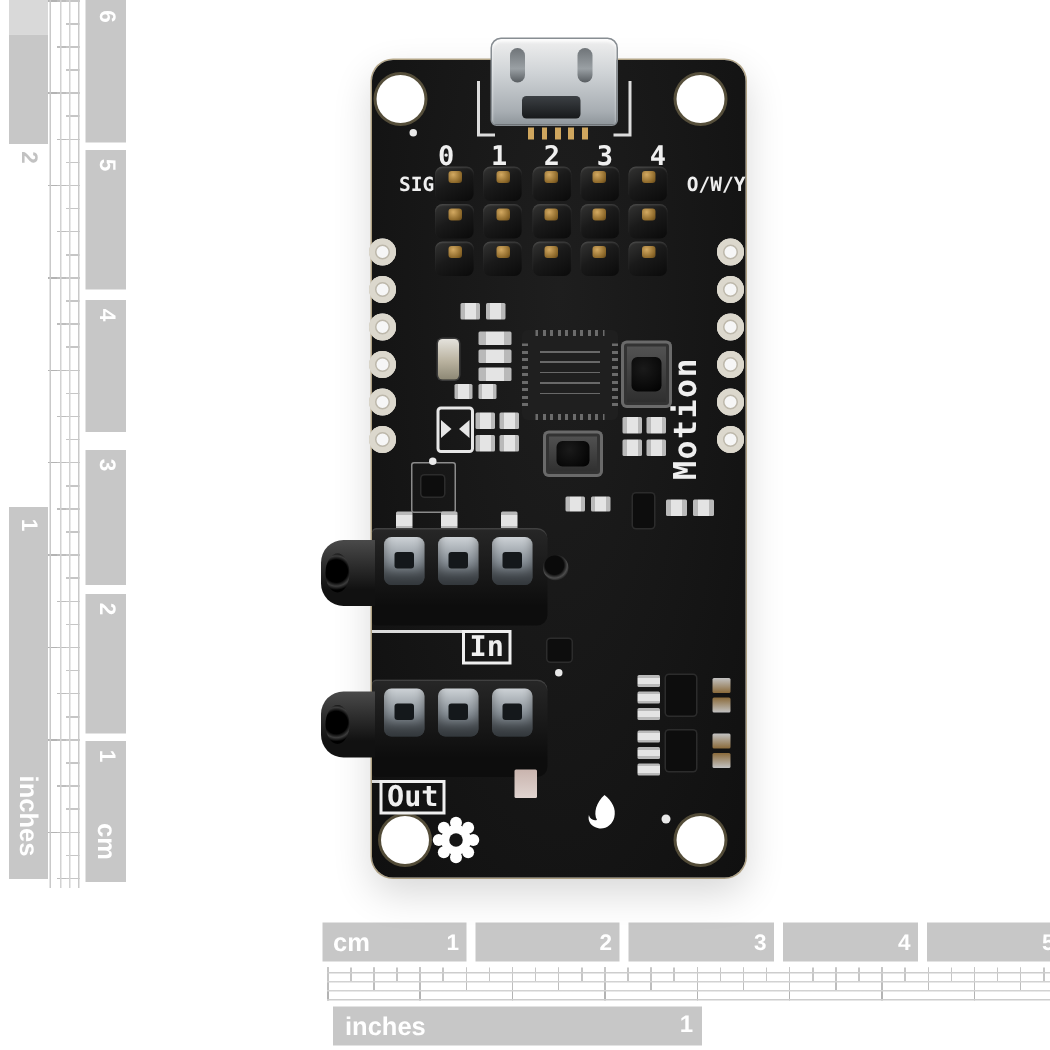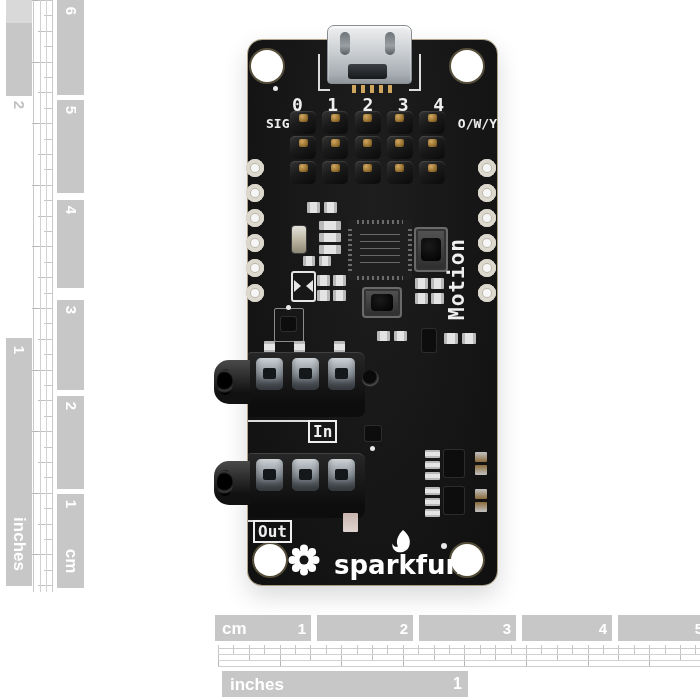--- a/index.html
+++ b/index.html
@@ -90,21 +90,21 @@
   .contact{position:absolute;top:6px;width:27px;height:32px;border-radius:5px;
      background:linear-gradient(180deg,#cdd2d6 0%,#8b939a 50%,#545c63 100%);
      box-shadow:inset 0 -9px 7px rgba(0,0,0,.4);}
   .contact::after{content:"";position:absolute;left:7px;top:10px;width:13px;height:11px;border-radius:2px;
      background:#14181b;}
   .barrel{position:absolute;left:-34px;width:36px;height:44px;border-radius:15px 0 0 15px;
      background:linear-gradient(180deg,#4a4a4a,#111 75%);}
   .barrel::before{content:"";position:absolute;left:3px;top:9px;width:16px;height:26px;border-radius:50%;
      background:radial-gradient(circle at 45% 45%,#000 45%,#3c3c3c 60%,#000 75%);}
   .silkline{position:absolute;height:2px;background:rgba(255,255,255,.85);}
-  .silkbox{position:absolute;border:2px solid #efefef;padding:1px 3px;font-size:16px;line-height:17px;}
+  .silkbox{position:absolute;border:2px solid #efefef;padding:1px 3px;font-size:19px;line-height:17px;}
 
   .motion{position:absolute;left:196px;top:183px;width:26px;height:112px;}
   .motion span{position:absolute;left:50%;top:50%;transform:translate(-50%,-50%) rotate(-90deg);
      font-size:21px;letter-spacing:1px;white-space:nowrap;}
 
   .logo-text{position:absolute;left:86px;top:510px;width:116px;color:#fff;font-weight:bold;
      font-size:26px;letter-spacing:0px;font-family:"DejaVu Sans","Liberation Sans",sans-serif;}
 </style>
 </head>
 <body>
@@ -323,16 +323,15 @@
         <circle cx="9.9" cy="9.9" r="4"></circle>
           <circle cx="26.1" cy="9.9" r="4"></circle>
         <circle cx="9.9" cy="26.1" r="4"></circle>
           <circle cx="26.1" cy="26.1" r="4"></circle>
       </g>
       <circle cx="18" cy="18" r="4.5" fill="#151515"></circle>
     </svg>
     <svg class="abs" style="left:142px;top:490px;" width="24" height="26" viewBox="0 0 24 26">
       <path fill="#ffffff" d="M13,0 C18,4 21,9 19.5,15 C18.4,19.6 14,23 9,22.2 C4.5,21.5 1.5,17.8 2.6,13.4 C3.2,16 5.6,17.4 8,16.6 C5.4,12 7.6,4.8 13,0 Z"></path>
     </svg>
-    <span class="logo-text">sparkfun</span>
   </div>
 
 </div>
 
 </body></html>

